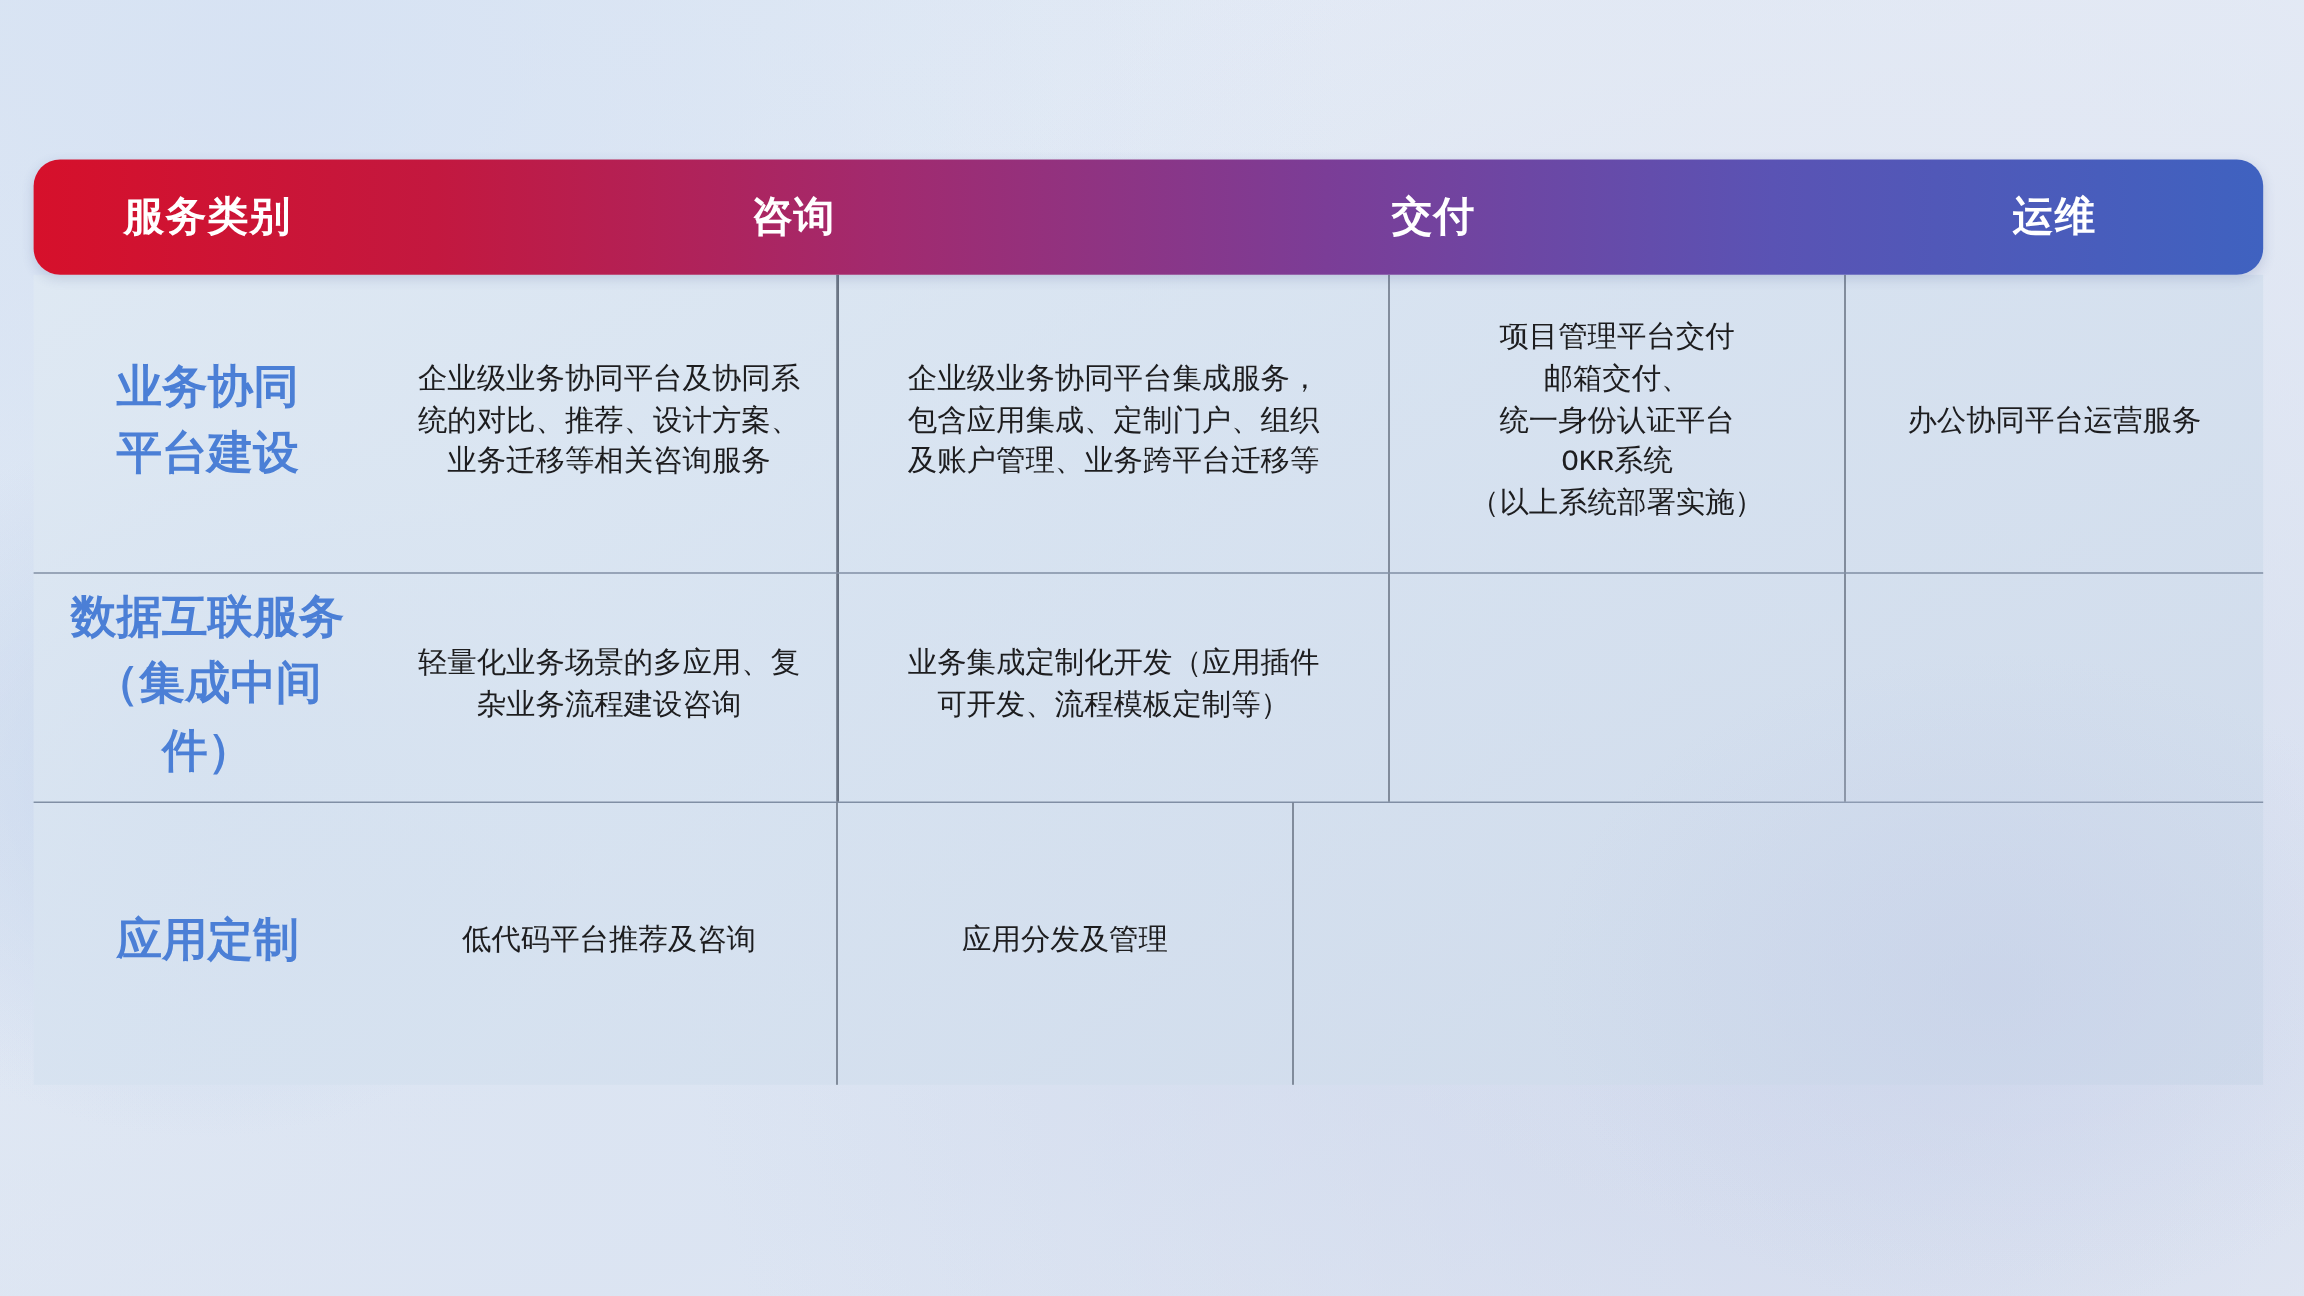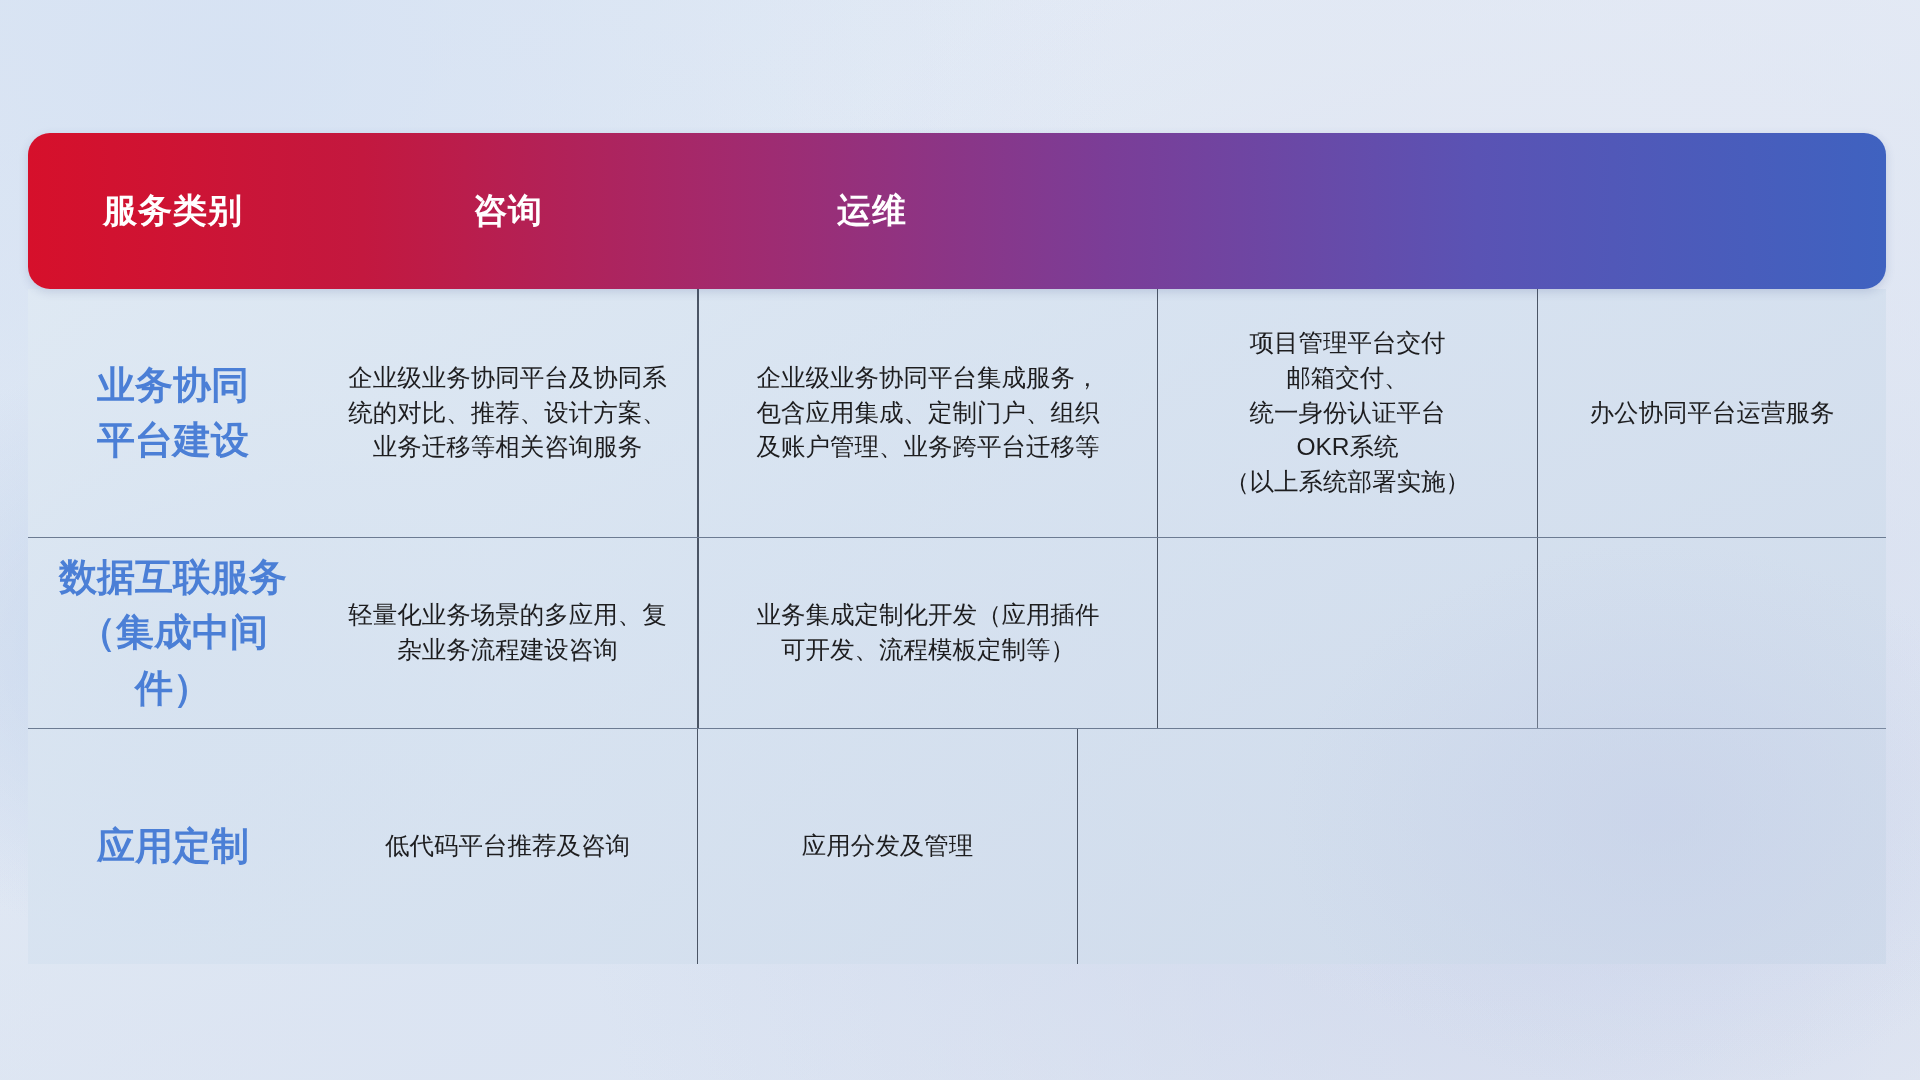--- a/index.html
+++ b/index.html
@@ -49,27 +49,28 @@
 
   .table-wrap {
     position: absolute;
     left: 28px;
     top: 133px;
     width: 1858px;
   }
 
   .header-row {
     display: flex;
-    height: 156px;
+    height: 96px;
     border-radius: 22px;
     overflow: hidden;
     background: linear-gradient(90deg, #d6102b 0%, #c3183f 18%, #a22a6e 38%, #7b3d97 58%, #5a53b4 78%, #3f62c0 100%);
     box-shadow: 0 3px 10px rgba(60,80,140,0.18);
     position: relative;
     z-index: 2;
+    justify-content: space-between;
   }
   .header-cell {
     display: flex;
     align-items: center;
     justify-content: center;
     color: #ffffff;
     font-size: 34px;
     font-weight: bold;
     letter-spacing: 1px;
   }
@@ -92,20 +93,21 @@
     font-size: 24.5px;
     line-height: 1.42;
     color: #1d1d1f;
     text-align: center;
     display: flex;
     align-items: center;
     justify-content: center;
     border-right: 1.6px solid #4b5565;
     box-sizing: border-box;
     white-space: pre-line;
+    font-family: Liberation Mono, monospace;
   }
   .cell:last-child { border-right: none; text-align: right; }
 
   .cell.cat {
     border-right: none;
     color: #4b7fd6;
     font-weight: bold;
     font-size: 38px;
     line-height: 1.45;
   }
@@ -125,20 +127,21 @@
 </style>
 </head>
 <body>
 
 <div class="slide">
   <div class="table-wrap">
 
     <div class="header-row">
       <div class="header-cell col-0">服务类别</div>
       <div class="header-cell col-1">咨询</div>
+      <div class="header-cell col-3">交付</div>
       <div class="header-cell col-4">运维</div>
     </div>
 
     <div class="body-table">
 
       <div class="row row-0">
         <div class="cell cat col-0">业务协同
 平台建设</div>
         <div class="cell col-1">企业级业务协同平台及协同系
 统的对比、推荐、设计方案、

